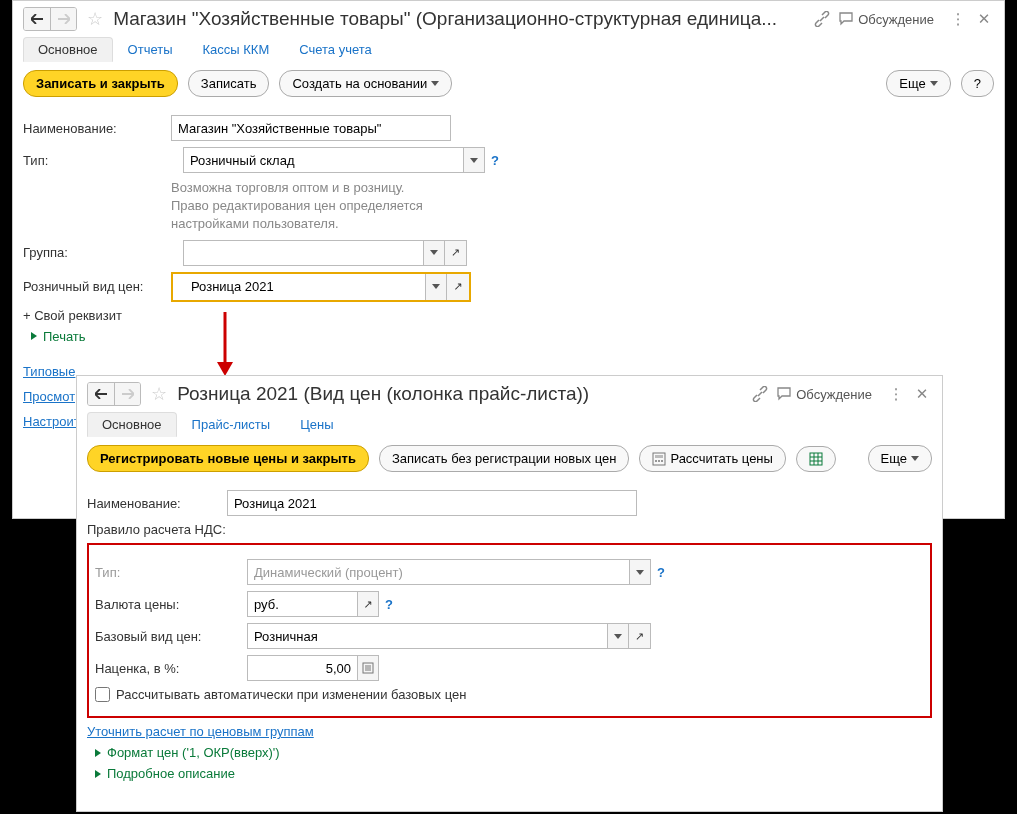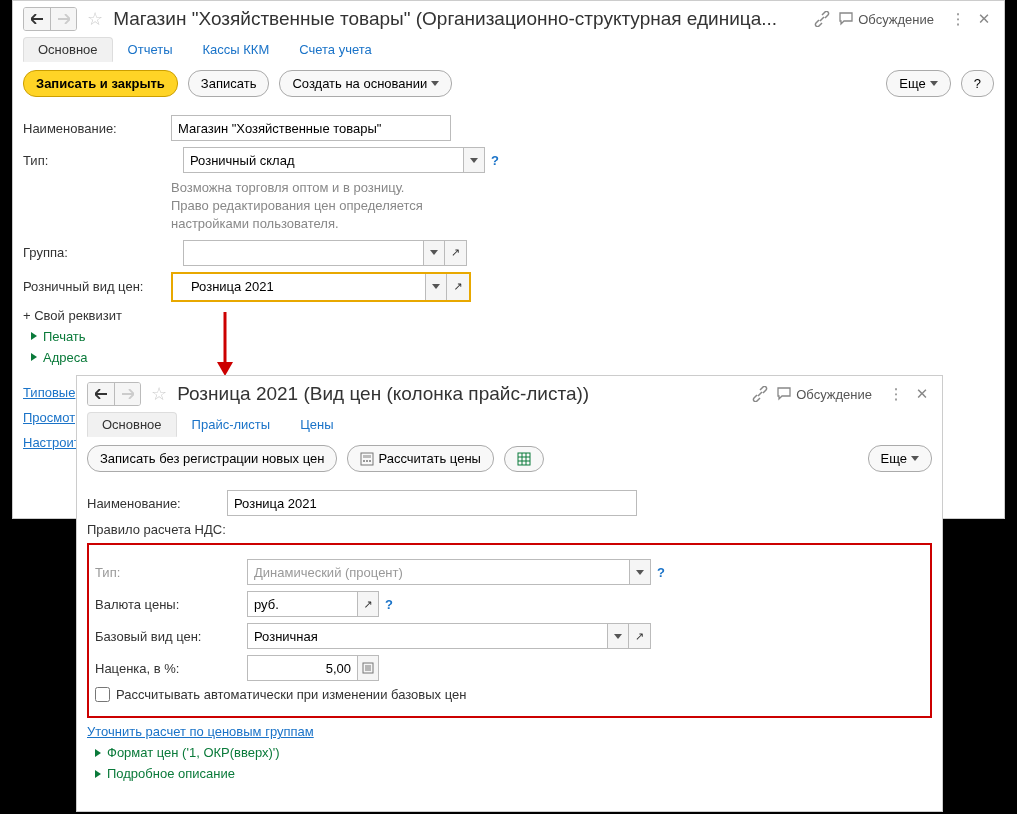--- a/index.html
+++ b/index.html
@@ -147,24 +147,20 @@
         <div class="ibtn" style="border-top:none;border-bottom:none;border-right:none">↗</div>
       </div>
     </div>
     <div class="frow">
       <span class="plus-link">+ Свой реквизит</span>
     </div>
     <div class="tree-item">
         <span class="chev"></span>
         <span>Печать</span>
       </div>
-    <div class="tree-item">
-        <span class="chev"></span>
-        <span>Адреса</span>
-      </div>
   </div>
 
   <div class="leftlinks">
     <div><span class="link u">Типовые</span></div>
     <div><span class="link u">Просмотр</span></div>
     <div><span class="link u">Настроить</span></div>
   </div>
 </div>
 
 <svg class="arrow-ann" width="30" height="70">
@@ -203,20 +199,21 @@
     <span class="tbicon">✕</span>
   </div>
 
   <div class="tabs">
     <div class="tab active">Основное</div>
     <div class="tab">Прайс-листы</div>
     <div class="tab">Цены</div>
   </div>
 
   <div class="toolbar">
+    <button class="btn primary">Регистрировать новые цены и закрыть</button>
     <button class="btn">Записать без регистрации новых цен</button>
     <button class="btn">
       <svg class="calcico" viewBox="0 0 14 14">
           <rect x="1" y="1" width="12" height="12" stroke="#777" fill="none"></rect>
           <rect x="3" y="3" width="8" height="3" fill="#bbb"></rect>
           <circle cx="4" cy="9" r="1" fill="#777"></circle>
           <circle cx="7" cy="9" r="1" fill="#777"></circle>
           <circle cx="10" cy="9" r="1" fill="#777"></circle>
         </svg>
       <span>Рассчитать цены</span>

